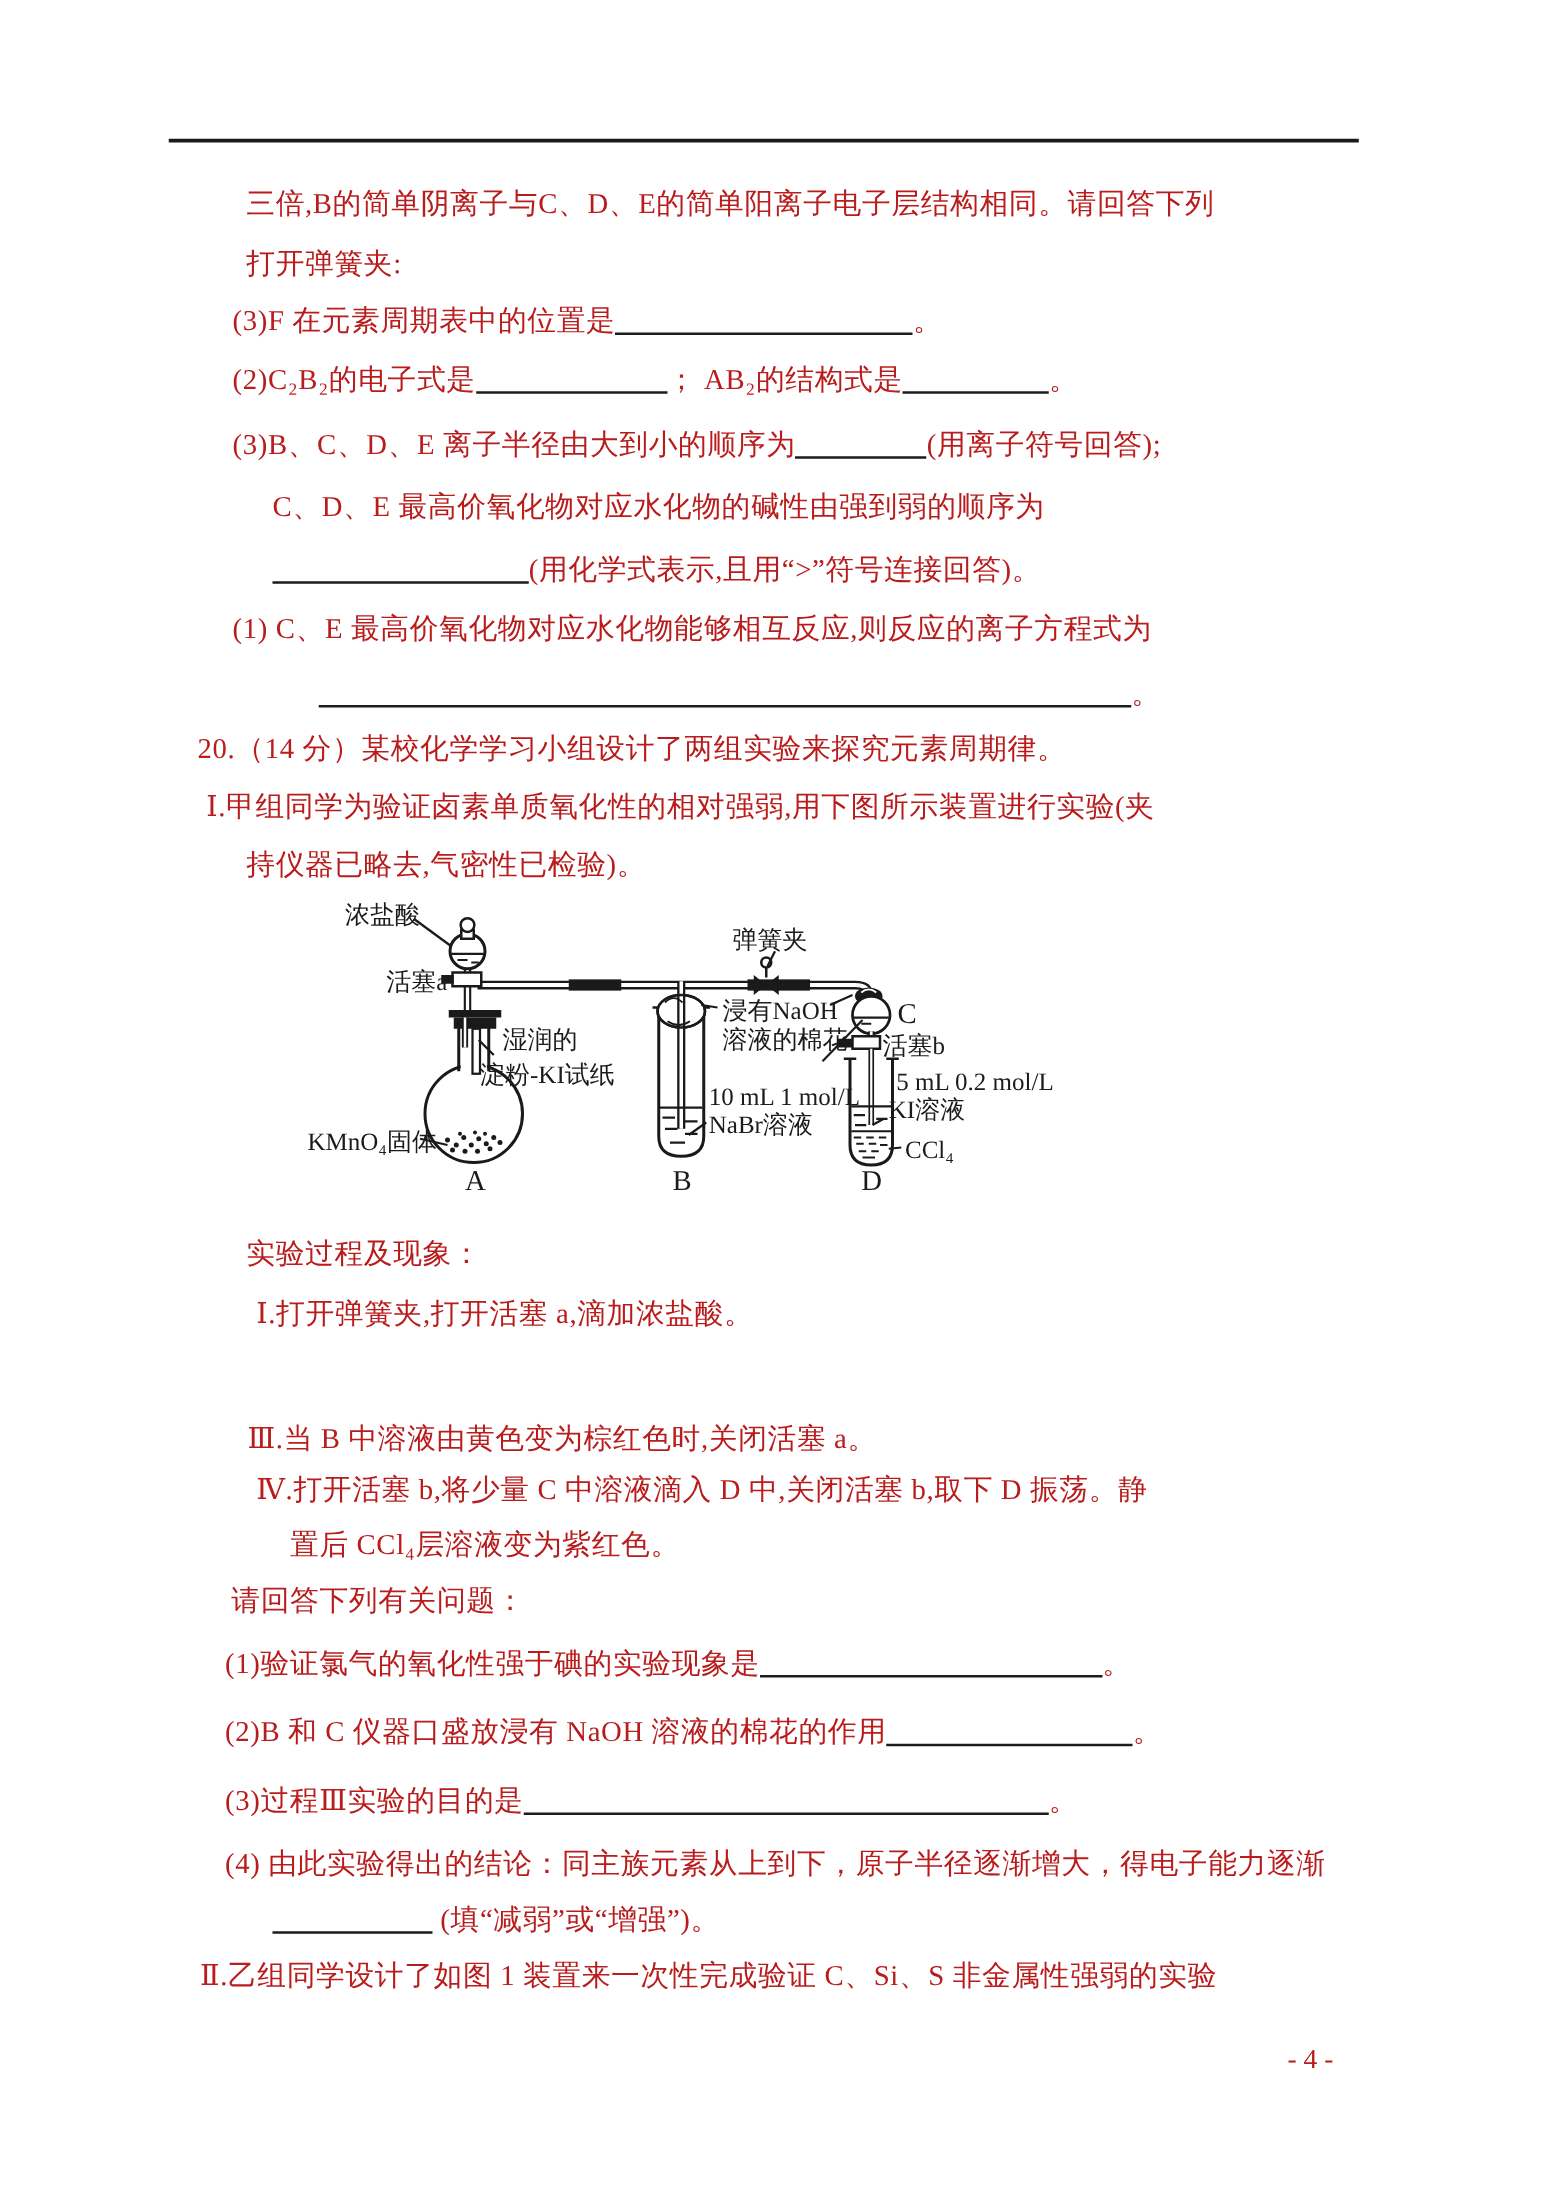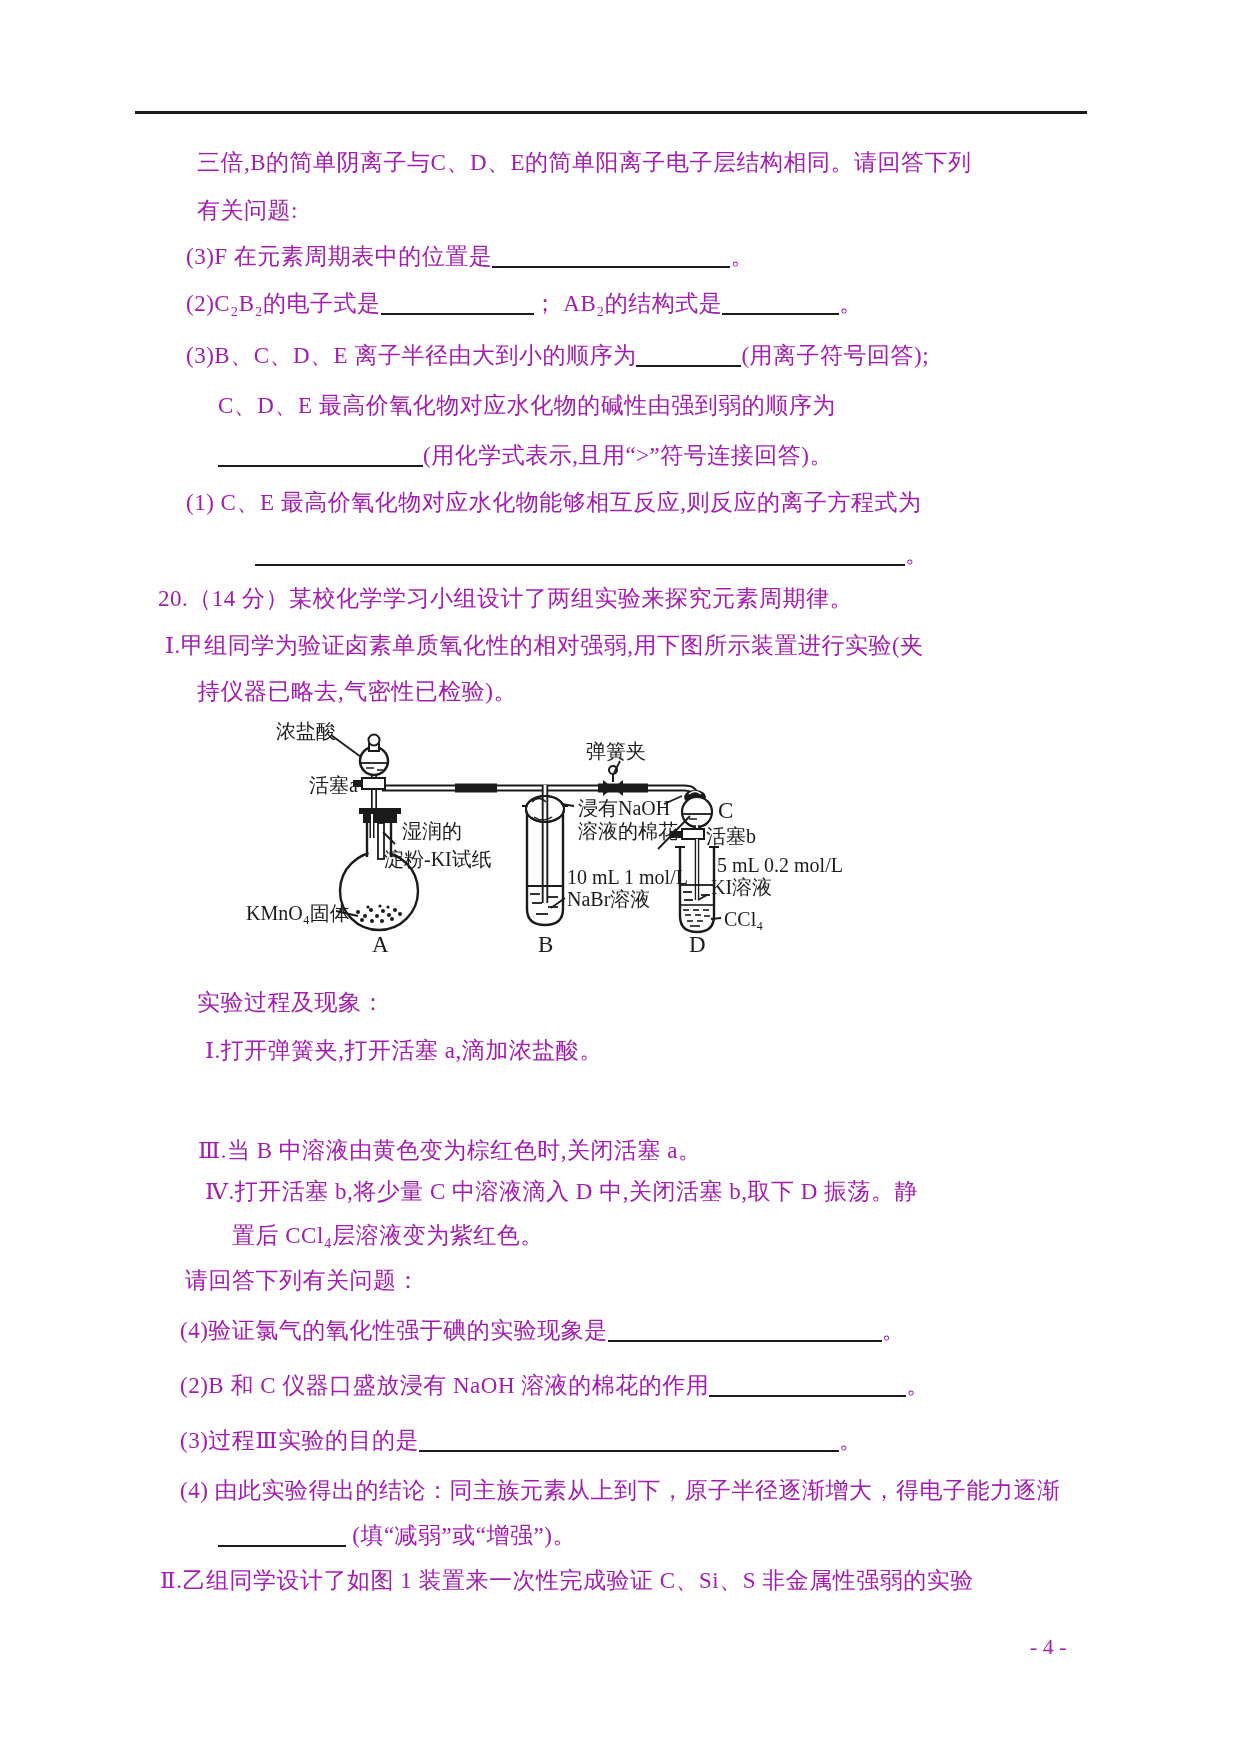--- a/index.html
+++ b/index.html
@@ -1,21 +1,21 @@
 <!DOCTYPE html>
 <html><head>
 <meta charset="utf-8">
 <style>
   html,body{margin:0;padding:0;background:#ffffff;}
   .page{
     position:relative;
     width:1241px;height:1754px;
     background:#ffffff;
     font-family:"Liberation Serif","DejaVu Serif",serif;
-    color:#a21caf;
+    color:#b91c1c;
     overflow:hidden;
   }
   .top-rule{
     position:absolute;left:135px;top:111px;width:952px;height:3px;
     background:#1a1a1a;
   }
   .line{
     position:absolute;
     font-size:23px;line-height:30px;white-space:nowrap;
     letter-spacing:0.5px;
@@ -40,21 +40,21 @@
   .diagram .big{font-size:23px;}
 </style>
 </head>
 <body>
 
 <div class="page">
 
   <div class="top-rule"></div>
 
   <div class="line" style="top:148px;left:197px"><span>三倍,B的简单阴离子与C、D、E的简单阳离子电子层结构相同。请回答下列</span></div>
-  <div class="line" style="top:196px;left:197px"><span>有关问题:</span></div>
+  <div class="line" style="top:196px;left:197px"><span>打开弹簧夹:</span></div>
 
   <div class="line" style="top:242px;left:186px">
     <span>(3)F 在元素周期表中的位置是</span><span class="blank" style="width:238px"></span><span>。</span>
   </div>
 
   <div class="line" style="top:289px;left:186px">
     <span>(2)C₂B₂的电子式是</span><span class="blank" style="width:153px"></span><span>；  AB₂的结构式是</span><span class="blank" style="width:117px"></span><span>。</span>
   </div>
 
   <div class="line" style="top:341px;left:186px">
@@ -241,21 +241,21 @@
   </svg>
 
   <div class="line" style="top:988px;left:197px"><span>实验过程及现象：</span></div>
   <div class="line" style="top:1036px;left:205px"><span>Ⅰ.打开弹簧夹,打开活塞 a,滴加浓盐酸。</span></div>
   <div class="line" style="top:1177px;left:205px"><span>Ⅳ.打开活塞 b,将少量 C 中溶液滴入 D 中,关闭活塞 b,取下 D 振荡。静</span></div>
   <div class="line" style="top:1136px;left:198px"><span>Ⅲ.当 B 中溶液由黄色变为棕红色时,关闭活塞 a。</span></div>
   <div class="line" style="top:1221px;left:232px"><span>置后 CCl₄层溶液变为紫红色。</span></div>
   <div class="line" style="top:1266px;left:185px"><span>请回答下列有关问题：</span></div>
 
   <div class="line" style="top:1316px;left:180px">
-    <span>(4)验证氯气的氧化性强于碘的实验现象是</span><span class="blank" style="width:274px"></span><span>。</span>
+    <span>(1)验证氯气的氧化性强于碘的实验现象是</span><span class="blank" style="width:274px"></span><span>。</span>
   </div>
   <div class="line" style="top:1371px;left:180px">
     <span>(2)B 和 C 仪器口盛放浸有 NaOH 溶液的棉花的作用</span><span class="blank" style="width:197px"></span><span>。</span>
   </div>
   <div class="line" style="top:1426px;left:180px">
     <span>(3)过程Ⅲ实验的目的是</span><span class="blank" style="width:420px"></span><span>。</span>
   </div>
   <div class="line" style="top:1476px;left:180px"><span>(4) 由此实验得出的结论：同主族元素从上到下，原子半径逐渐增大，得电子能力逐渐</span></div>
   <div class="line" style="top:1521px;left:218px">
     <span class="blank" style="width:128px"></span><span> (填“减弱”或“增强”)。</span>

